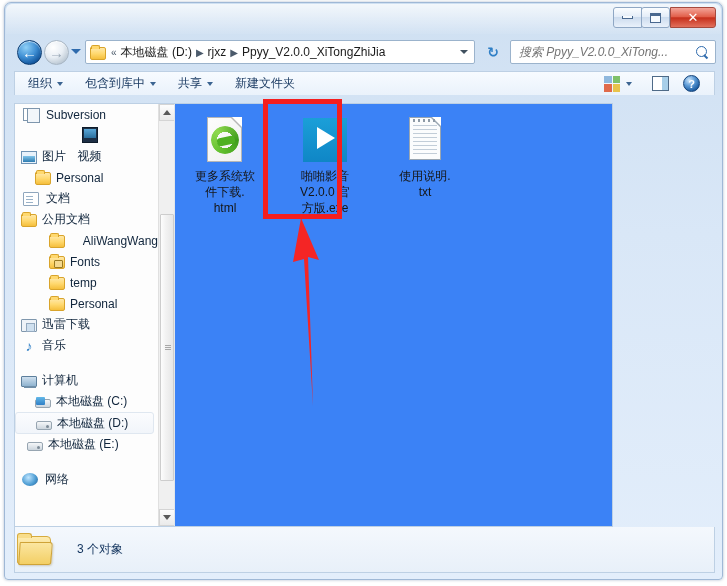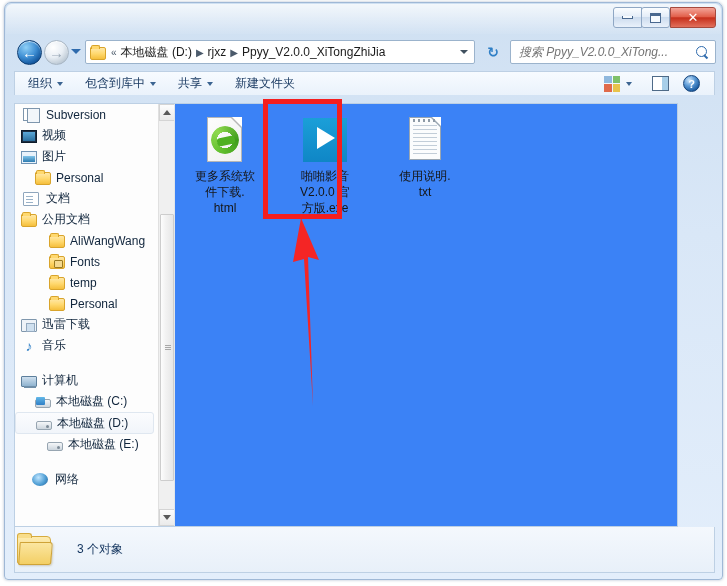--- a/index.html
+++ b/index.html
@@ -173,21 +173,21 @@
   .helpicon {
     width:17px;height:17px;border-radius:50%;
     background: radial-gradient(circle at 35% 28%, #cfe7fb 0%, #5b9ad6 40%, #1f5fa3 75%, #124379 100%);
     color:#fff;font-size:11px;font-weight:bold;display:flex;align-items:center;justify-content:center;
     border:1px solid #15447a;
   }
 
   
   #body {
     position: absolute; left: 9px; top: 100px;
-    width: 664px; height: 424px;
+    width: 599px; height: 424px;
     background: #ffffff;
     border: 1px solid #bdd0e4;
     display: flex;
     overflow: hidden;
   }
   #sidebar {
     width: 160px; height: 100%;
     background: #fdfdfd;
     border-right: 1px solid #e2e6ea;
     position: relative;
@@ -516,41 +516,41 @@
   </div>
 
   <div id="body">
 
     <div id="sidebar">
       <div id="navlist">
           <div class="navrow" style="padding-left: 6px;">
             <span class="ico ico-svn"></span>
             <span>Subversion</span>
           </div>
-          <div class="navrow" style="padding-left: 6px;">
+          <div class="navrow" style="padding-left: 6px; flex-direction: column;">
             <span class="ico ico-video"></span>
             <span>视频</span>
           </div>
           <div class="navrow" style="padding-left: 6px;">
             <span class="ico ico-pic"></span>
             <span>图片</span>
           </div>
           <div class="navrow" style="padding-left: 20px;">
             <span class="ico ico-folder"></span>
             <span>Personal</span>
           </div>
           <div class="navrow" style="padding-left: 6px;">
             <span class="ico ico-doc"></span>
             <span>文档</span>
           </div>
           <div class="navrow" style="">
             <span class="ico ico-folder"></span>
             <span>公用文档</span>
           </div>
-          <div class="navrow" style="padding-left: 34px;">
+          <div class="navrow" style="padding-left: 34px; justify-content: space-between;">
             <span class="ico ico-folder"></span>
             <span>AliWangWang</span>
           </div>
           <div class="navrow" style="padding-left: 34px;">
             <span class="ico ico-folder ico-folder-lock"></span>
             <span>Fonts</span>
           </div>
           <div class="navrow" style="padding-left: 34px;">
             <span class="ico ico-folder"></span>
             <span>temp</span>
@@ -573,26 +573,26 @@
             <span>计算机</span>
           </div>
           <div class="navrow" style="padding-left: 20px;">
             <span class="ico ico-drive-c"></span>
             <span>本地磁盘 (C:)</span>
           </div>
           <div class="navrow sel" style="padding-left: 20px;">
             <span class="ico ico-drive"></span>
             <span>本地磁盘 (D:)</span>
           </div>
-          <div class="navrow" style="padding-left: 32px;">
+          <div class="navrow" style="padding-left: 12px;">
             <span class="ico ico-drive"></span>
             <span>本地磁盘 (E:)</span>
           </div>
           <div class="navspacer"></div>
-          <div class="navrow" style="padding-left: 15px;">
+          <div class="navrow" style="padding-left: 5px;">
             <span class="ico ico-network"></span>
             <span>网络</span>
           </div>
         </div>
 
       <div id="sbscroll">
         <div class="sbbtn">
           <span class="sbtri-up"></span>
         </div>
         <div id="sbthumb">

